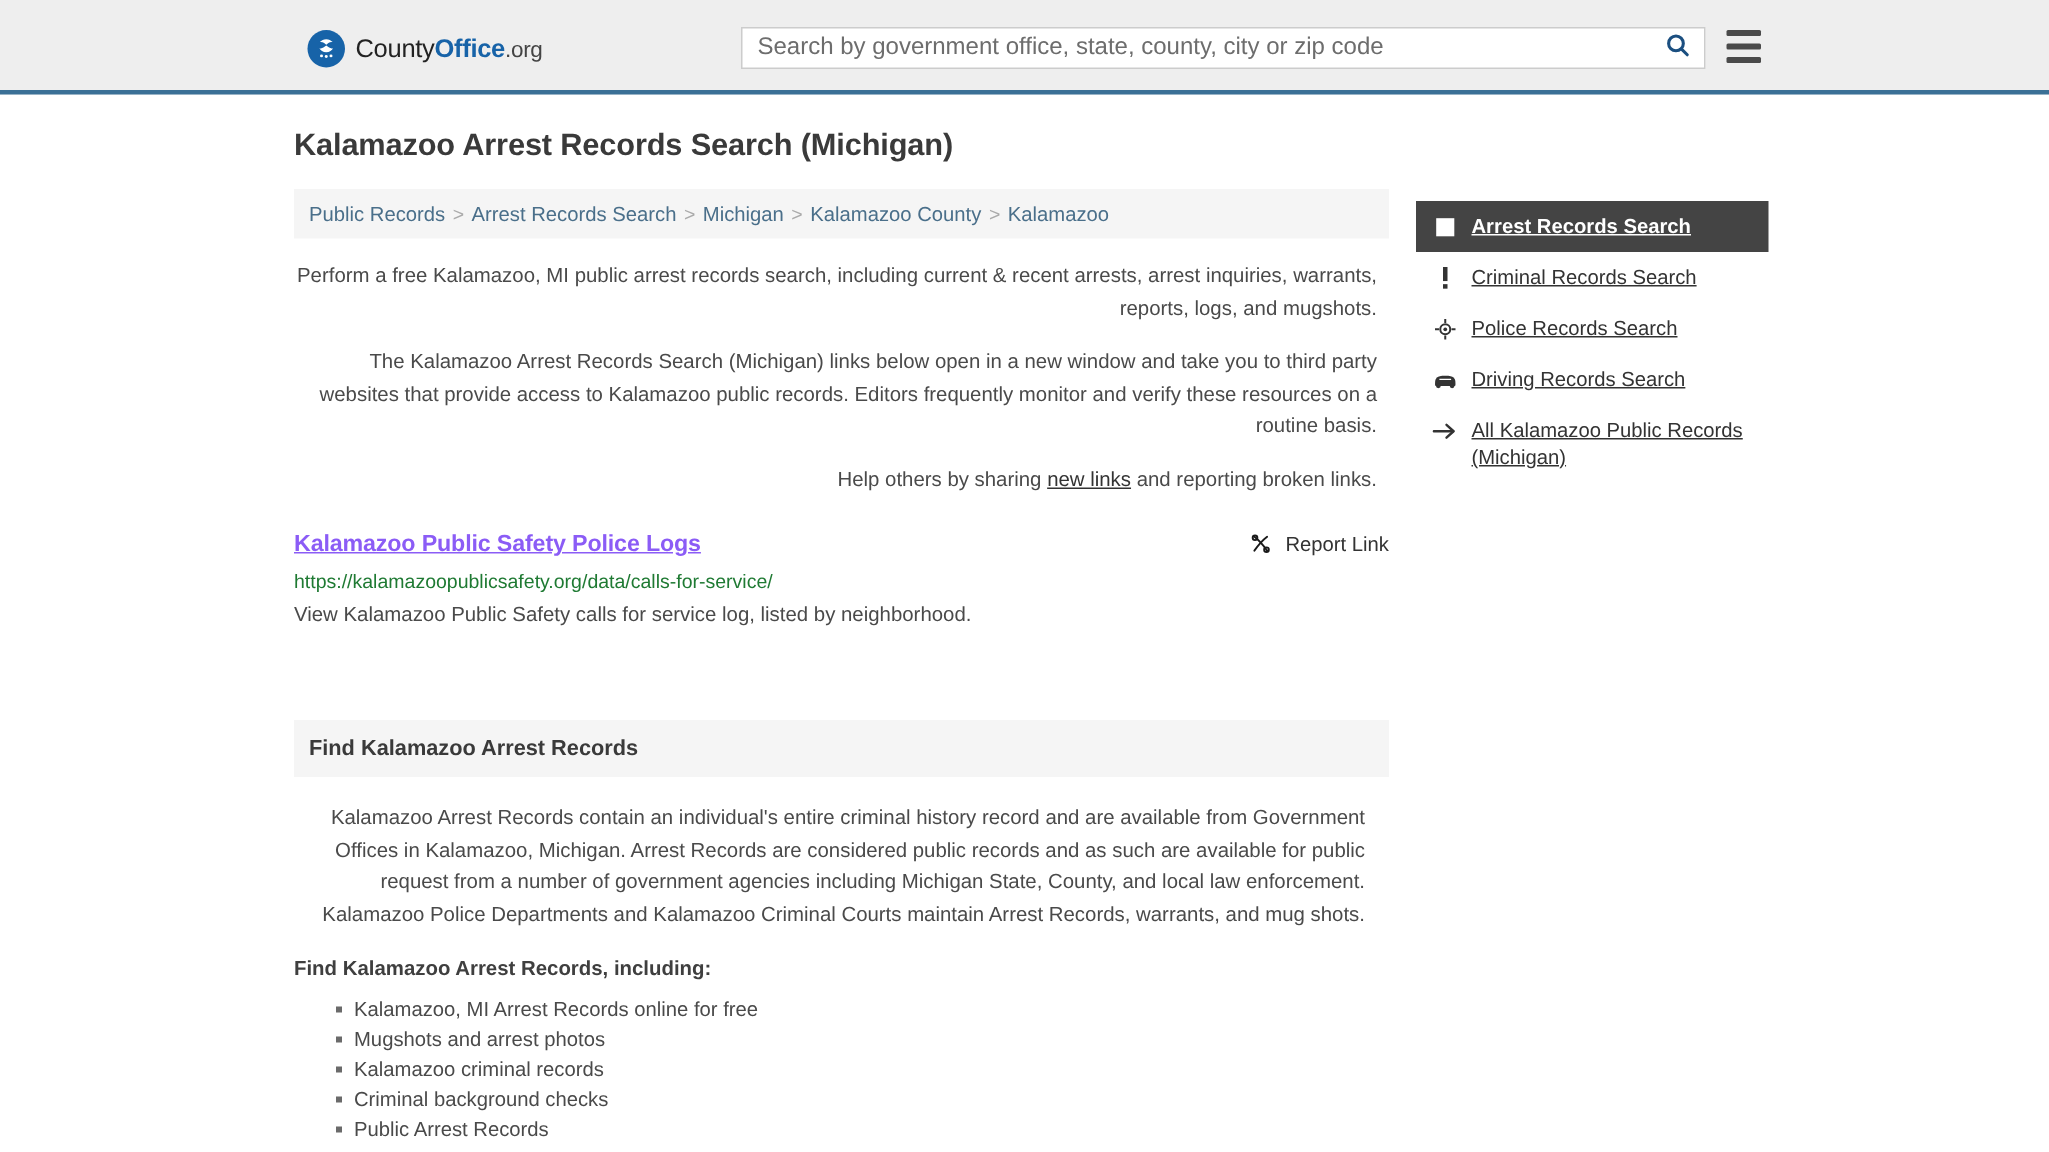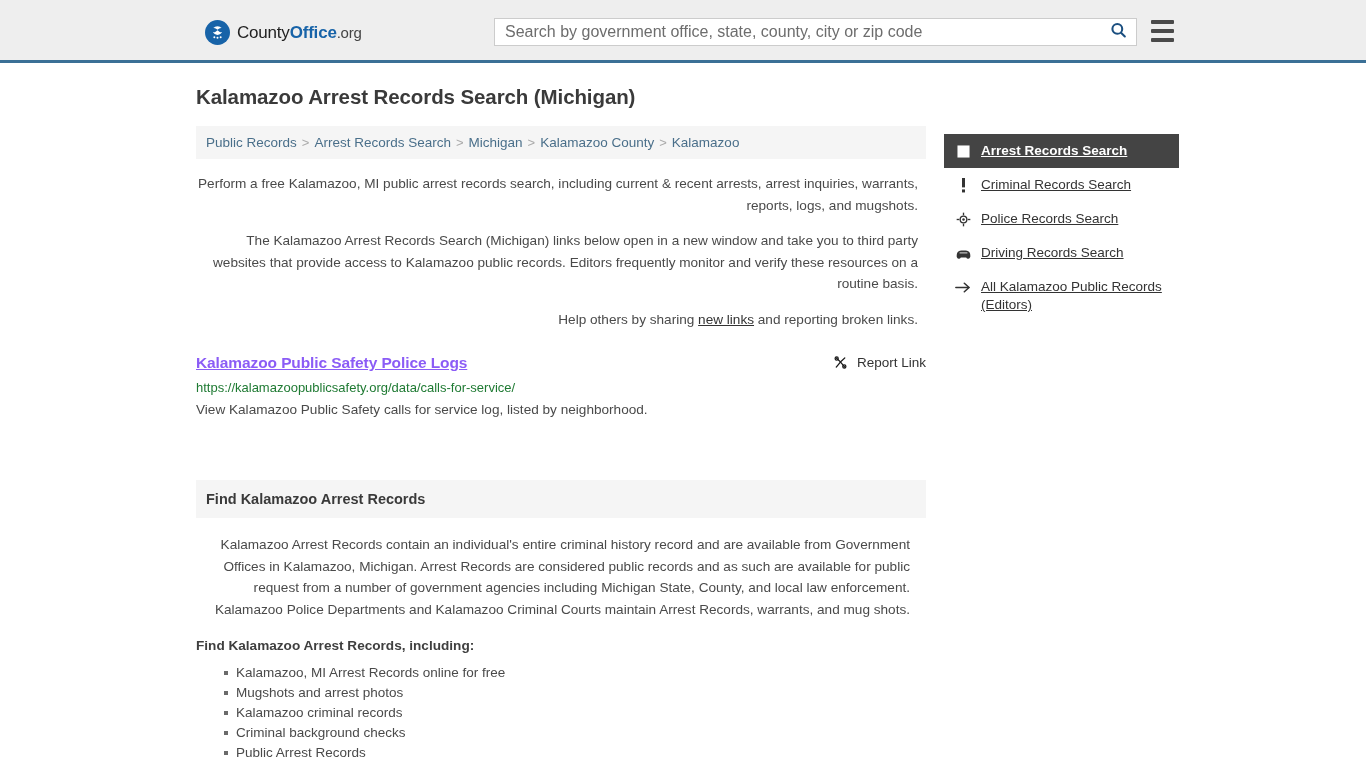--- a/index.html
+++ b/index.html
@@ -395,21 +395,21 @@
             <span class="label">Driving Records Search</span>
           </div>
 
           <div class="side-item">
             <span class="ico">
               <svg width="16" height="13" viewBox="0 0 18 14" fill="none" stroke="#333" stroke-width="1.8" stroke-linecap="round" stroke-linejoin="round">
                 <line x1="1" y1="7" x2="15.5" y2="7"></line>
                 <polyline points="10.5,2.2 15.8,7 10.5,11.8"></polyline>
               </svg>
             </span>
-            <span class="label">All Kalamazoo Public Records (Editors)</span>
+            <span class="label">All Kalamazoo Public Records (Michigan)</span>
           </div>
 
         </div>
       </aside>
 
     </div>
   </div>
 </div>
 
 </body></html>

